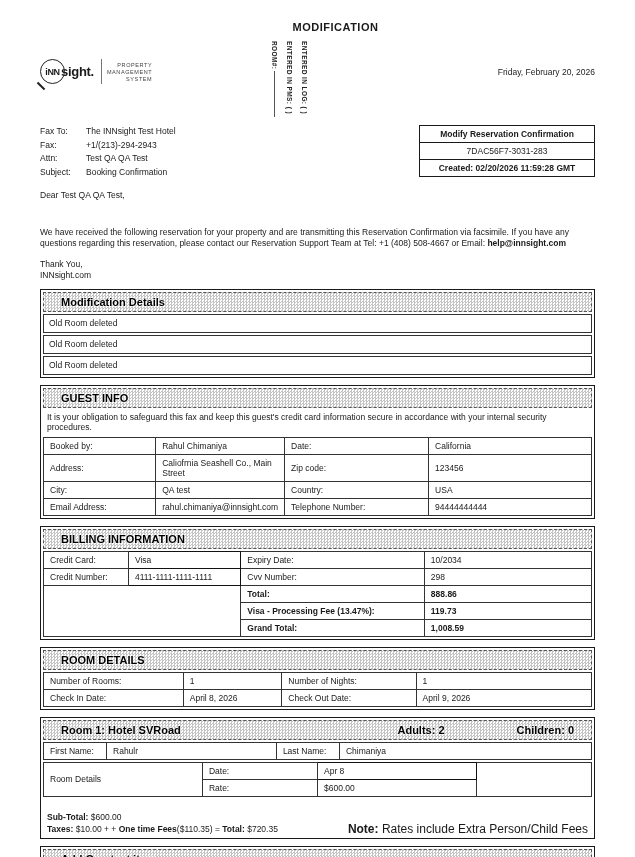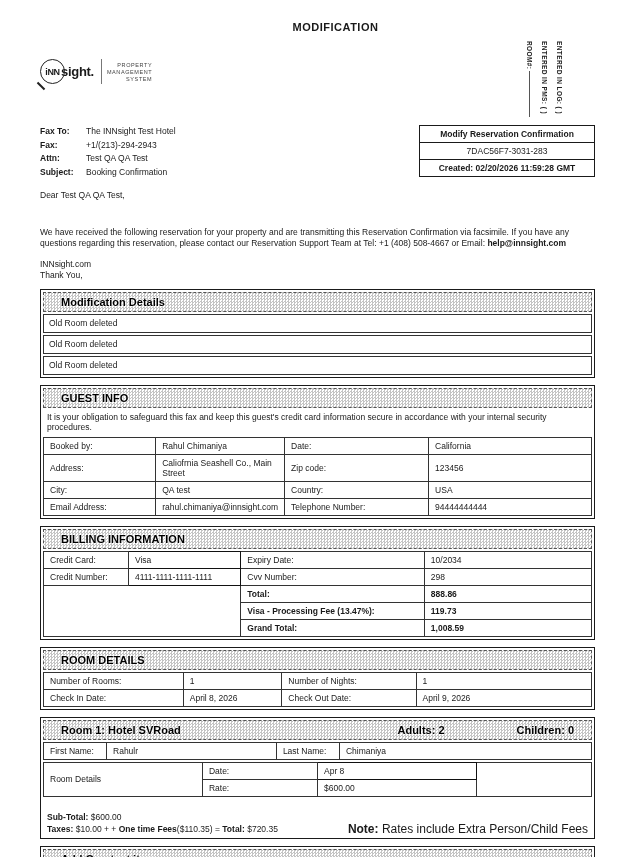--- a/index.html
+++ b/index.html
@@ -31,21 +31,21 @@
   .logo-tag { font-size: 5.5px; letter-spacing: .6px; color: #444; line-height: 7px; padding-top: 2px; }
   .stamp { display: flex; align-items: flex-start; transform: translateX(-28px); }
   .stamp-col { height: 76px; margin: 0 4px; display: flex; flex-direction: column; align-items: center; }
   .vtext { writing-mode: vertical-rl; font-size: 6.5px; font-weight: 600; letter-spacing: .4px; color: #222; }
   .fill-line { width: 1px; flex: 1; background: #555; margin-top: 2px; min-height: 40px; }
   .date-block { flex: 1; text-align: right; font-size: 8.5px; padding-top: 26px; color: #222; }
 
   
   .fax-row { display: flex; justify-content: space-between; margin-top: 4px; }
   .fax-block { font-size: 8.5px; line-height: 13.5px; }
-  .fax-label { display: inline-block; width: 46px; font-weight: 700; }
+  .fax-label { display: inline-block; width: 46px; font-weight: 400; }
   .conf-box { width: 176px; border: 1.6px solid #1a1a1a; text-align: center; font-size: 8.5px; height: fit-content; }
   .conf-box > div { padding: 3px 2px; }
   .conf-box > div + div { border-top: 1.4px solid #1a1a1a; }
 
   
   .letter { font-size: 8.5px; line-height: 11.5px; margin-top: 11px; }
   .letter .para { margin-top: 25px; }
   .letter .thanks { margin-top: 9px; }
 
   
@@ -94,42 +94,43 @@
           <span class="vtext">ROOM#:</span>
           <span class="fill-line"></span>
         </div>
         <div class="stamp-col">
           <span class="vtext">ENTERED IN PMS: (  )</span>
         </div>
         <div class="stamp-col">
           <span class="vtext">ENTERED IN LOG: (  )</span>
         </div>
       </div>
+      <div class="date-block">Friday, February 20, 2026</div>
     </div>
 
     <div class="fax-row">
       <div class="fax-block">
         <div><span class="fax-label">Fax To:</span><span>The INNsight Test Hotel</span></div>
         <div><span class="fax-label">Fax:</span><span>+1/(213)-294-2943</span></div>
         <div><span class="fax-label">Attn:</span><span>Test QA QA Test</span></div>
         <div><span class="fax-label">Subject:</span><span>Booking Confirmation</span></div>
       </div>
       <div class="conf-box">
         <div class="bold">Modify Reservation Confirmation</div>
         <div>7DAC56F7-3031-283</div>
         <div class="bold">Created: 02/20/2026 11:59:28 GMT</div>
       </div>
     </div>
 
     <div class="letter">
       <div>Dear Test QA QA Test,</div>
       <div class="para"><span>We have received the following reservation for your property and are transmitting this Reservation Confirmation via facsimile. If you have any questions regarding this reservation, please contact our Reservation Support Team at Tel: +1 (408) 508-4667 or Email: </span><span class="bold">help@innsight.com</span></div>
       <div class="thanks">
+        <div>Thank You,</div>
         <div>INNsight.com</div>
-        <div>Thank You,</div>
       </div>
     </div>
 
     <div class="section">
       <div class="hdr">Modification Details</div>
       <div class="mod-row">Old Room deleted</div>
       <div class="mod-row">Old Room deleted</div>
       <div class="mod-row">Old Room deleted</div>
     </div>
 

